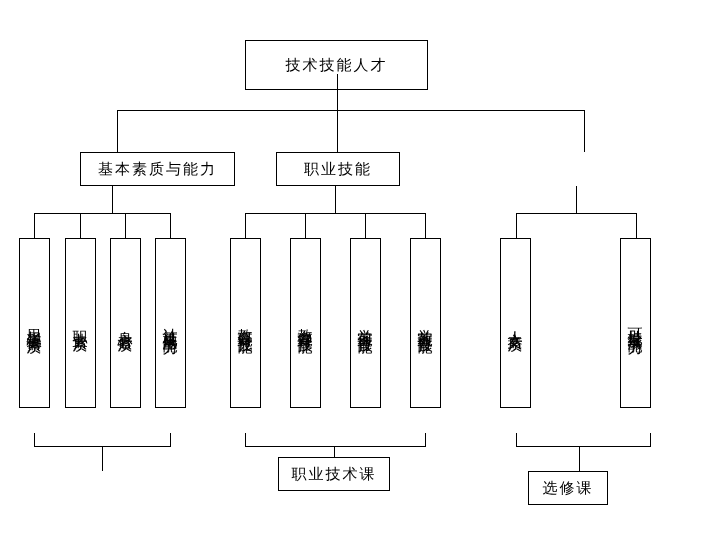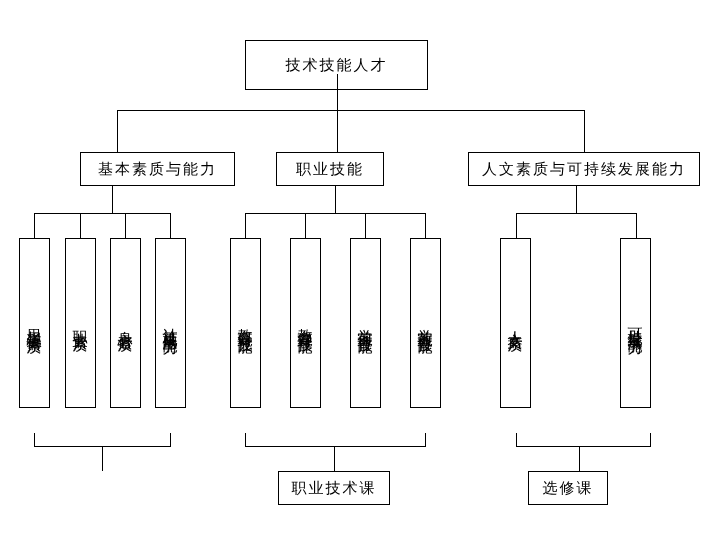--- a/index.html
+++ b/index.html
@@ -59,25 +59,22 @@
   </div>
 
   <div class="vl" style="left:337px; top:74px; height:78px;"></div>
   <div class="hl" style="left:117px; top:110px; width:468px;"></div>
   <div class="vl" style="left:117px; top:110px; height:42px;"></div>
   <div class="vl" style="left:584px; top:110px; height:42px;"></div>
 
   <div class="box hbox" style="left:40px; top:152px; width:155px; height:34px;margin-left:40px;">
     <span>基本素质与能力</span>
   </div>
-  <div class="box hbox" style="left:276px; top:152px; width:108px; height:34px;align-items:center;">
+  <div class="box hbox" style="left:276px; top:152px; width:124px; height:34px;align-items:center;">
     <span>职业技能</span>
-  </div>
-  <div class="box hbox" style="left:468px; top:152px; width:232px; height:34px;">
-    <span>人文素质与可持续发展能力</span>
   </div>
 
   <div class="vl" style="left:112px; top:186px; height:27px;"></div>
   <div class="hl" style="left:34px; top:213px; width:137px;"></div>
   <div class="vl" style="left:34px; top:213px; height:25px;"></div>
   <div class="vl" style="left:80px; top:213px; height:25px;"></div>
   <div class="vl" style="left:125px; top:213px; height:25px;"></div>
   <div class="vl" style="left:170px; top:213px; height:25px;"></div>
 
   <div class="vl" style="left:335px; top:186px; height:27px;"></div>
@@ -133,20 +130,20 @@
   <div class="vl" style="left:245px; top:433px; height:13px;"></div>
   <div class="vl" style="left:425px; top:433px; height:13px;"></div>
   <div class="hl" style="left:245px; top:446px; width:181px;"></div>
   <div class="vl" style="left:334px; top:446px; height:25px;"></div>
 
   <div class="vl" style="left:516px; top:433px; height:13px;"></div>
   <div class="vl" style="left:650px; top:433px; height:13px;"></div>
   <div class="hl" style="left:516px; top:446px; width:135px;"></div>
   <div class="vl" style="left:579px; top:446px; height:25px;"></div>
 
-  <div class="box hbox" style="left:278px; top:471px; width:112px; height:34px;">
+  <div class="box hbox" style="left:278px; top:457px; width:112px; height:34px;">
     <span>职业技术课</span>
   </div>
   <div class="box hbox" style="left:528px; top:471px; width:80px; height:34px;">
     <span>选修课</span>
   </div>
 
 </div>
 
 </body></html>

